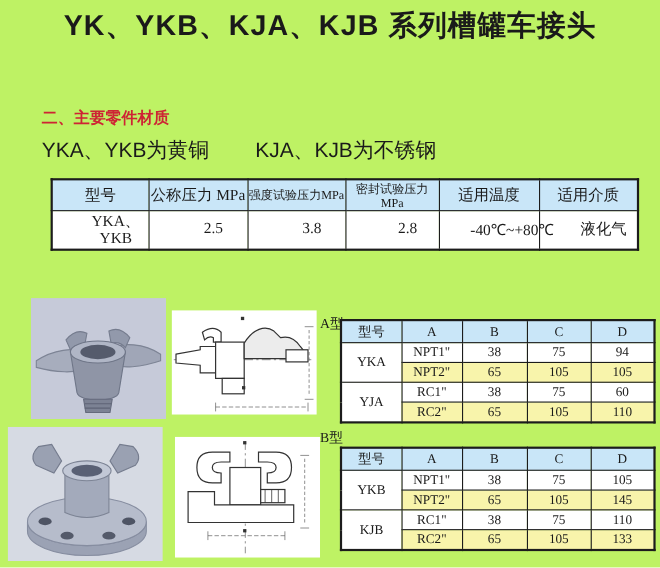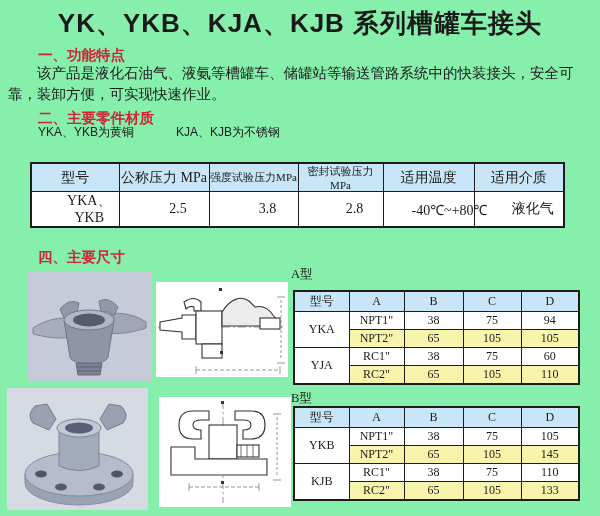--- a/index.html
+++ b/index.html
@@ -1,68 +1,66 @@
 <!DOCTYPE html>
 <html><head>
 <meta charset="utf-8">
 <style>
   html,body{margin:0;padding:0;background:#fff;}
-  .page{position:relative;width:600px;height:516px;background:#86efac;overflow:hidden;
+  .page{position:relative;width:600px;height:516px;background:#bef264;overflow:hidden;
         font-family:"Liberation Sans",sans-serif;color:#1a1a1a;}
   .title{position:absolute;top:6px;left:0;width:100%;text-align:center;
          font-size:26px;font-weight:bold;letter-spacing:1px;}
   .sec-heading{position:absolute;left:38px;font-size:14.5px;font-weight:bold;color:#ce2434;}
   .sec1{top:46px;}
-  .sec2{top:109px;}
+  .sec2{top:98px;}
   .sec3{top:142px;}
   .sec4{top:248px;}
   .body-text{position:absolute;left:8px;top:63px;width:586px;font-size:14.5px;
              line-height:21px;text-indent:2em;}
-  .materials{position:absolute;left:38px;top:124px;font-size:12px;text-align:right;}
+  .materials{position:absolute;left:38px;top:124px;font-size:19px;text-align:right;}
   .materials .gap{display:inline-block;width:42px;}
   
-  table{border-collapse:collapse;table-layout:fixed;}
+  table{border-collapse:collapse;table-layout:fixed;margin-left:16px;}
   .perf{position:absolute;left:30px;top:162px;width:533px;
         font-family:"Liberation Serif",serif;font-size:14px;text-align:center;
         border:2px solid #1c1c1c;}
   .perf th,.perf td{border:1px solid #1c1c1c;padding:0;font-weight:normal;}
   .perf th{height:25px;background:#c9e6f8;}
   .perf th.small{font-size:11px;}
   .perf td{height:27px;background:#ffffff;padding-left:28px;}
   .perf tr.yellow td{background:#f8f4ab;}
   
   .dim{position:absolute;left:293px;width:285px;
        font-family:"Liberation Serif",serif;font-size:12px;text-align:center;
        border:2px solid #1c1c1c;}
   .dim-a{top:290px;}
   .dim-b{top:406px;}
   .dim th,.dim td{border:1px solid #1c1c1c;padding:0;font-weight:normal;}
   .dim th{height:19px;background:#c9e6f8;}
   .dim td{height:17px;background:#ffffff;}
   .dim td.y{background:#f8f4ab;}
   .dim-label{position:absolute;left:291px;font-family:"Liberation Serif",serif;font-size:12.5px;}
-  .lab-a{top:266px;}
+  .lab-a{top:286px;}
   .lab-b{top:390px;}
   
   .fig{position:absolute;}
   .photo-a{left:28px;top:271px;width:123px;height:110px;}
   .draw-a{left:156px;top:282px;width:132px;height:95px;}
   .photo-b{left:7px;top:388px;width:141px;height:122px;}
   .draw-b{left:159px;top:397px;width:132px;height:110px;}
   svg{display:block;}
 </style>
 </head>
 <body>
 
 <div class="page">
 
   <div class="title">YK、YKB、KJA、KJB 系列槽罐车接头</div>
 
-  <div class="sec-heading sec1">一、功能特点</div>
-  <div class="body-text">该产品是液化石油气、液氨等槽罐车、储罐站等输送管路系统中的快装接头，安全可靠，装卸方便，可实现快速作业。</div>
 
   <div class="sec-heading sec2">二、主要零件材质</div>
   <div class="materials">
     <span>YKA、YKB为黄铜</span><span class="gap"></span><span>KJA、KJB为不锈钢</span>
   </div>
 
 
   <table class="perf">
     <colgroup>
       <col style="width:88px">
@@ -85,21 +83,20 @@
       <td>YKA、YKB</td>
       <td>2.5</td>
       <td>3.8</td>
       <td>2.8</td>
       <td>-40℃~+80℃</td>
       <td>液化气</td>
     </tr>
   </tbody>
     </table>
 
-  <div class="sec-heading sec4">四、主要尺寸</div>
 
   <div class="fig photo-a">
     <svg width="123" height="110" viewBox="0 0 123 110">
       <rect x="0" y="0" width="123" height="110" fill="#c6cad9"></rect>
       <path d="M5 57 C20 47 40 44 50 50 L54 62 C42 70 20 67 5 63 Z" fill="#a7adbd" stroke="#7d8495" stroke-width="1"></path>
       <path d="M118 51 C103 41 83 40 72 46 L69 58 C81 66 103 62 118 57 Z" fill="#a0a6b7" stroke="#7d8495" stroke-width="1"></path>
       <path d="M32 38 q9 -11 19 -6 l-2 11 q-8 -2 -13 4 Z" fill="#9299ab" stroke="#757c8e" stroke-width="1"></path>
       <path d="M90 36 q-9 -11 -19 -6 l2 11 q8 -2 13 4 Z" fill="#9299ab" stroke="#757c8e" stroke-width="1"></path>
       <path d="M36 49 L42 86 C44 95 78 95 80 86 L86 49 Z" fill="#8f95a6" stroke="#6f7688" stroke-width="1"></path>
       <ellipse cx="61" cy="49" rx="25" ry="10" fill="#b0b6c6" stroke="#6f7688" stroke-width="1"></ellipse>

